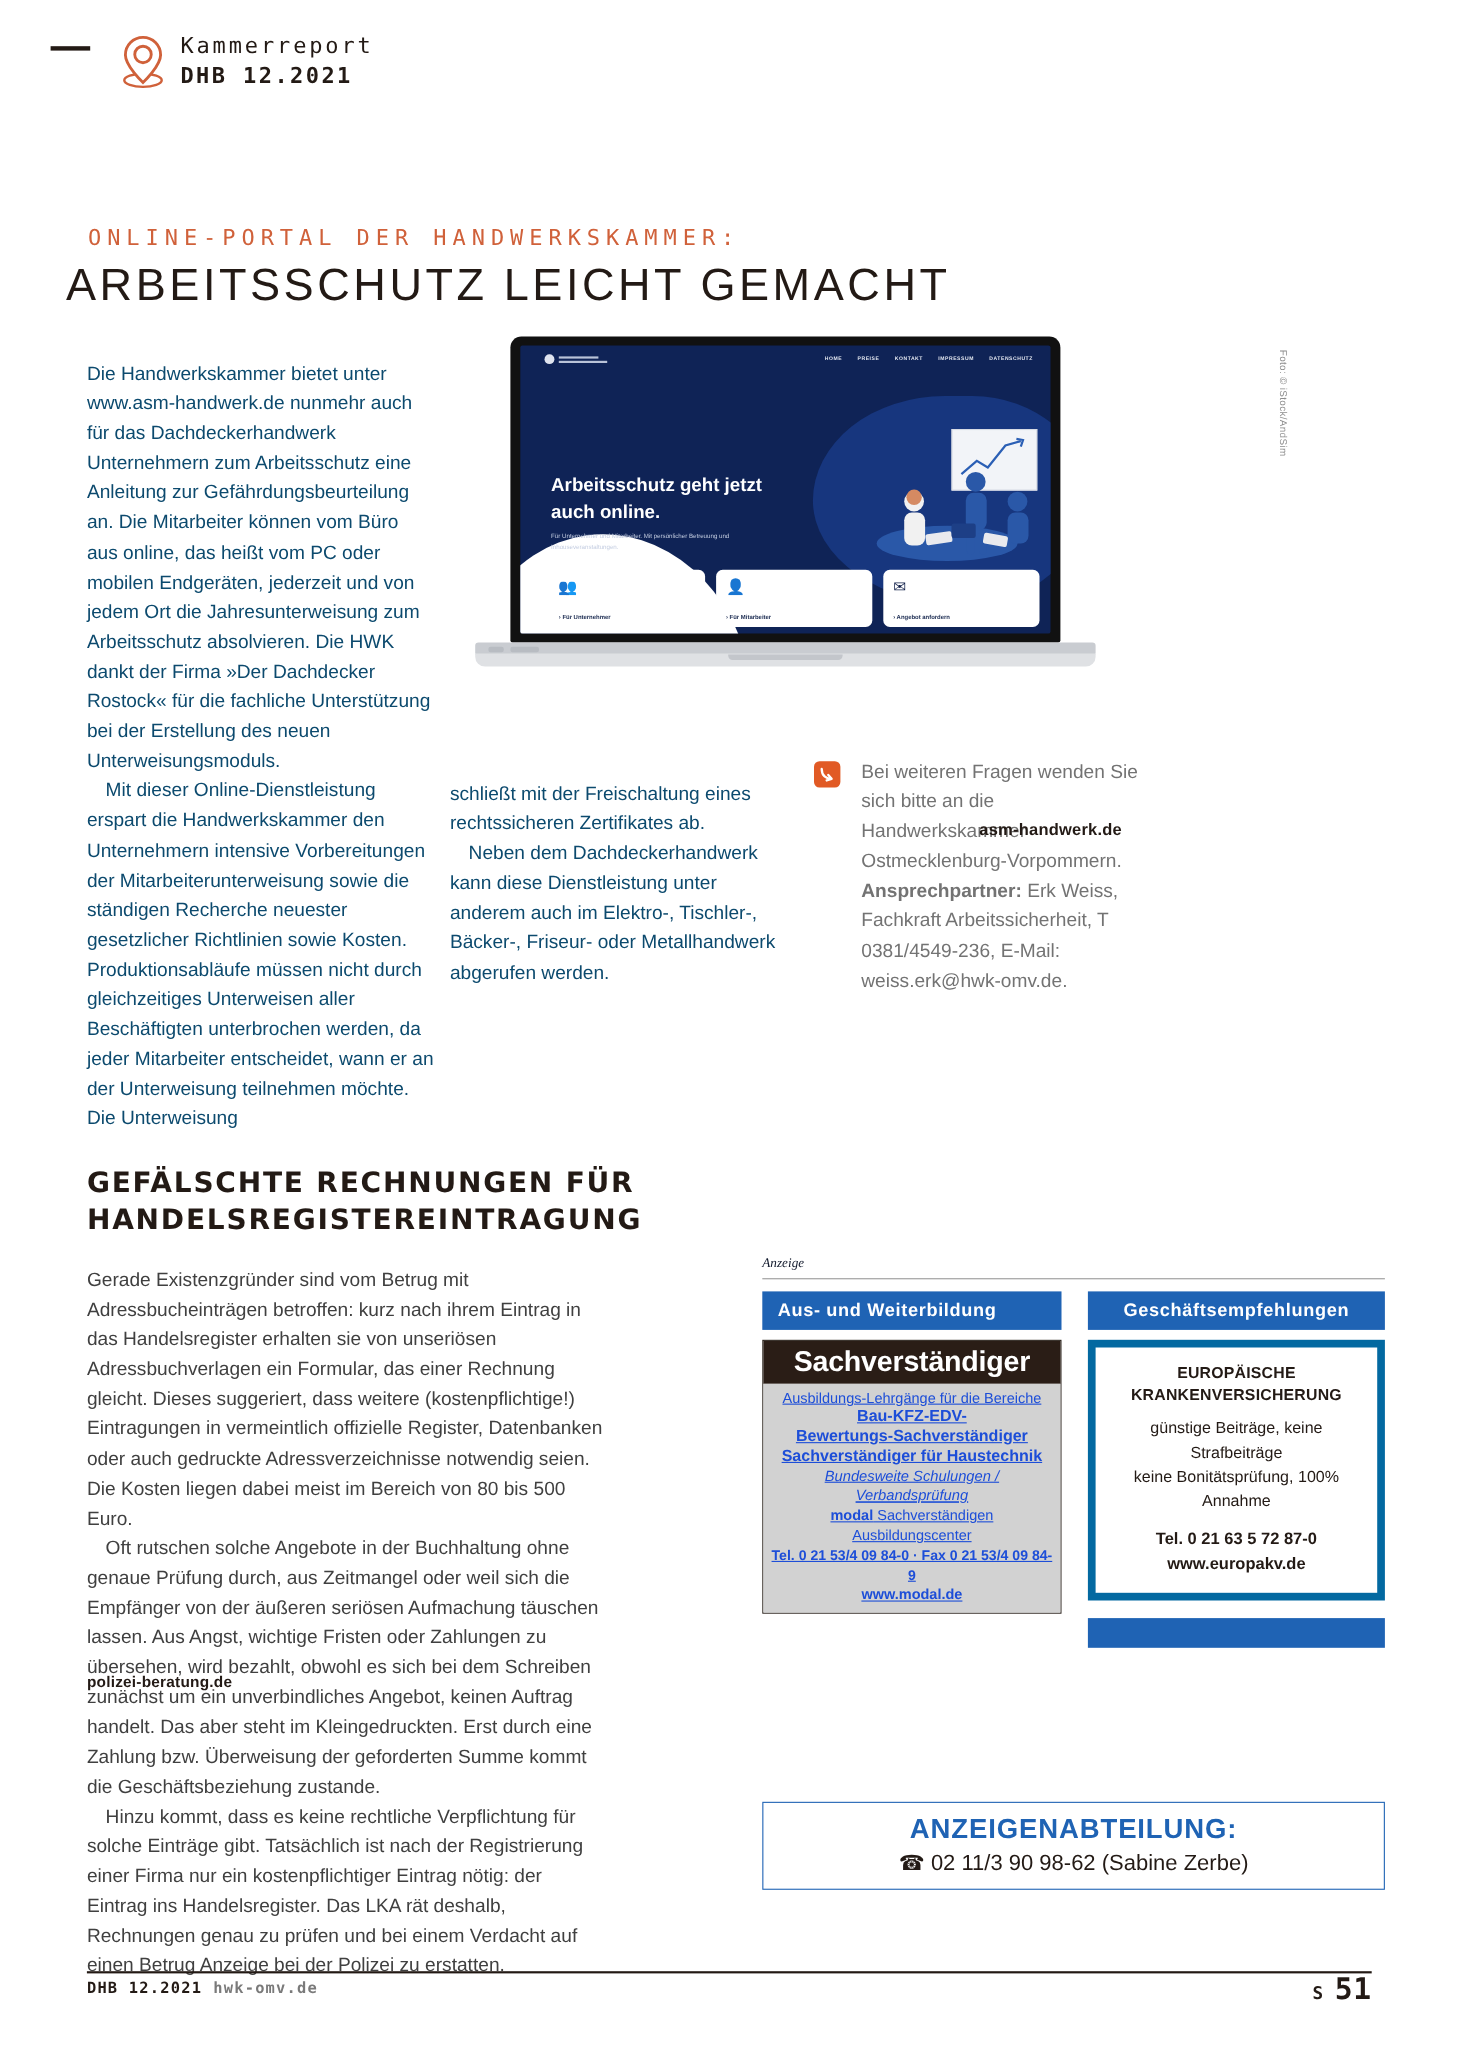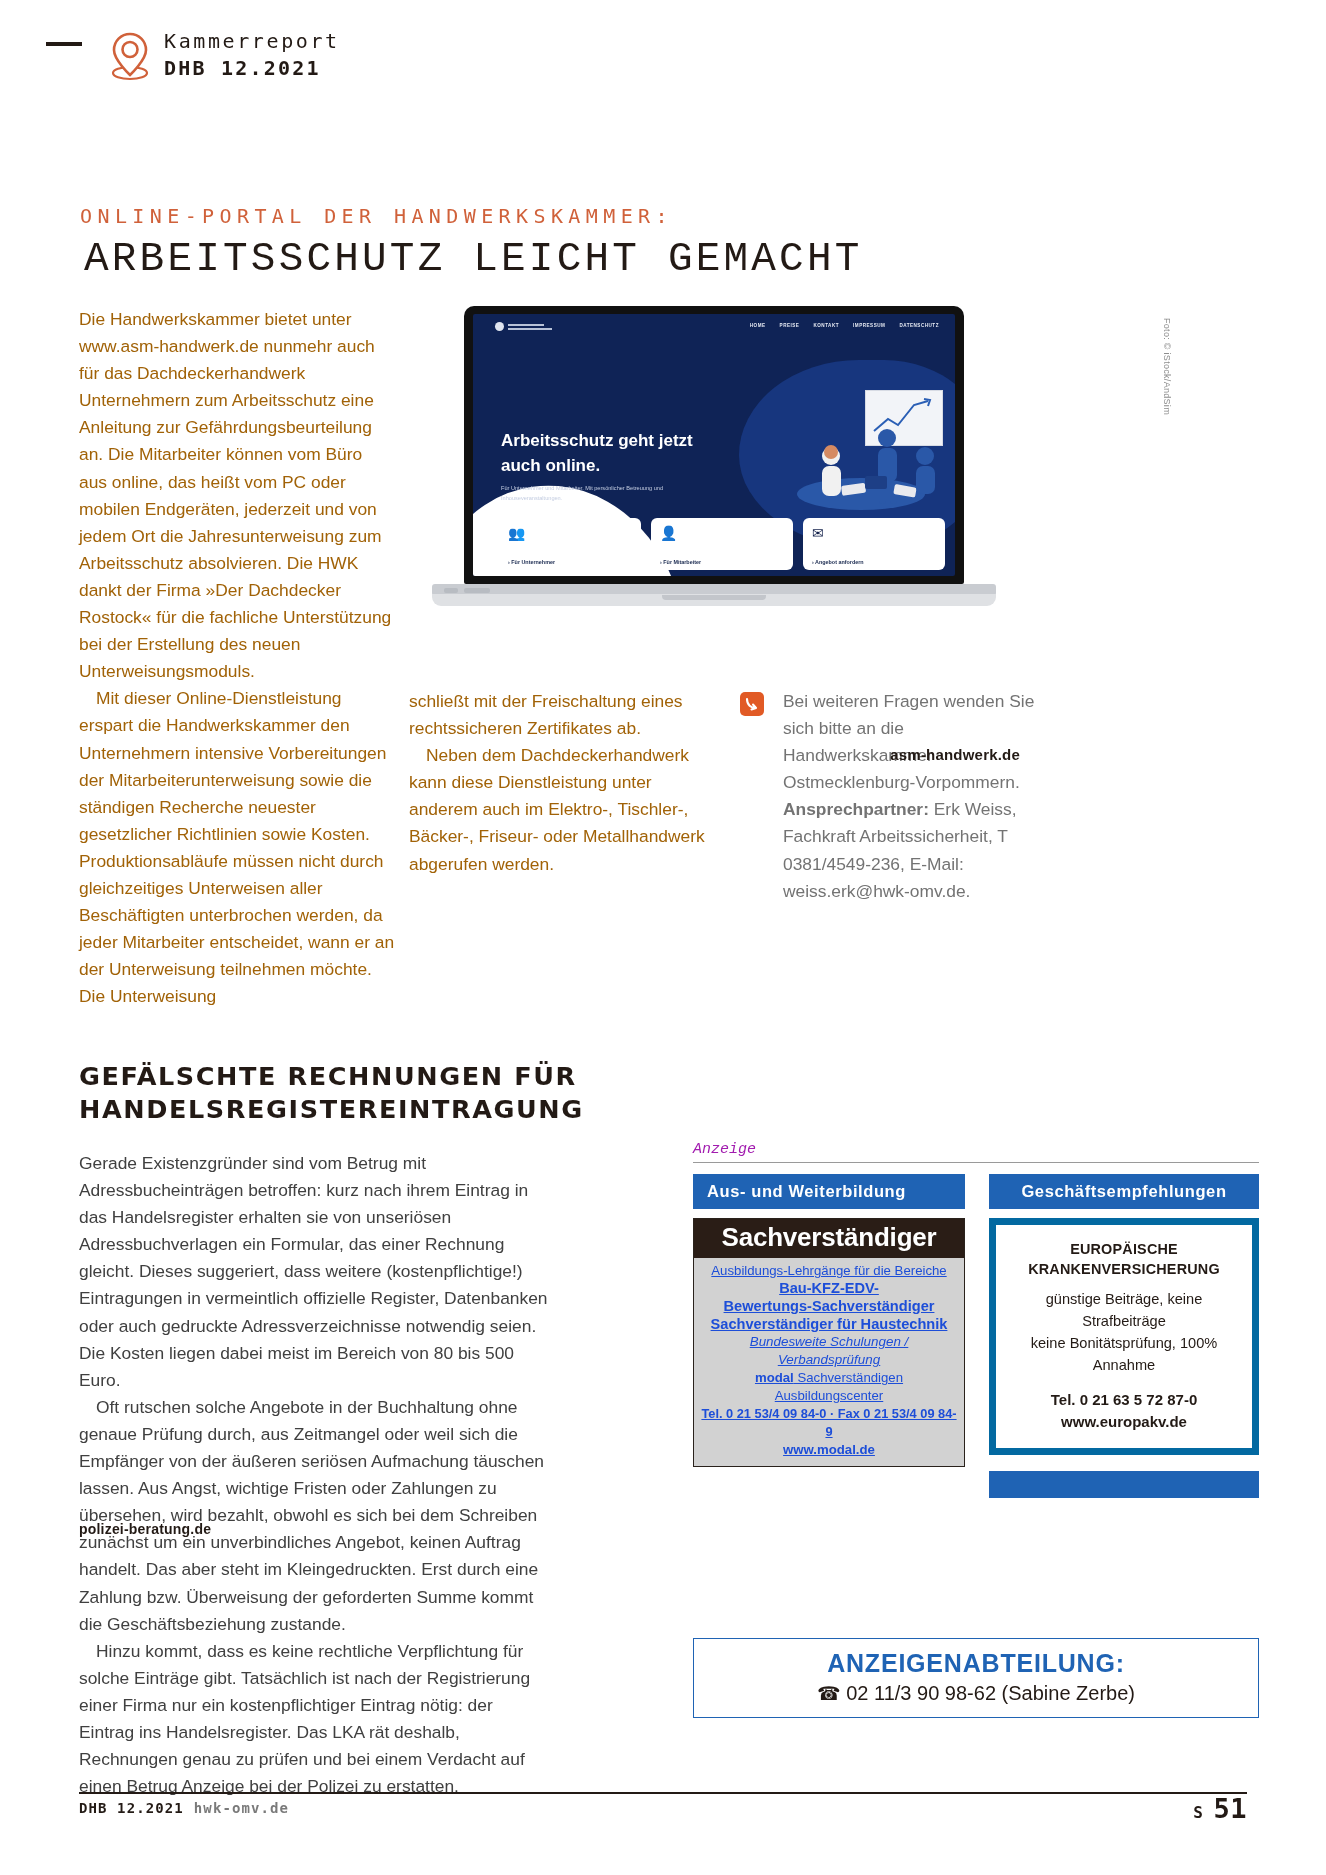--- a/index.html
+++ b/index.html
@@ -27,33 +27,34 @@
     font-family:"DejaVu Sans Mono", monospace;line-height:28px;
   }
 
   
   .kicker{
     position:absolute;left:80px;top:204px;
     font-size:20px;letter-spacing:5.4px;color:#d0613a;
     font-family:"DejaVu Sans Mono", monospace;font-weight:400;
   }
   .headline{
-    position:absolute;left:84px;top:236px;
+    position:absolute;left:60px;top:236px;
     font-size:41px;letter-spacing:3.2px;color:#231a15;
-    font-family:Liberation Mono, monospace;font-weight:400;
+    font-family:Liberation Sans, sans-serif;font-weight:400;
     white-space:nowrap;
   }
 
   
   .col{
     position:absolute;
     font-size:17.4px;line-height:27.1px;
-    color:#a16207;
+    color:#0c4a6e;
     text-align:left;
     font-family:"Liberation Sans", sans-serif;
+    margin-top:20px;
   }
   .col p{margin:0;}
   .col p + p{text-indent:17px;}
 
   #col1{left:79px;top:306px;width:316px;}
   #col2{left:409px;top:688px;width:310px;}
 
   .contact-wrap{position:absolute;left:740px;top:688px;width:310px;}
   .arrow-badge{
     position:absolute;left:0;top:4px;width:24px;height:24px;border-radius:5px;
@@ -155,22 +156,22 @@
   #col4 p{margin:0;}
   #col4 p + p{text-indent:17px;}
   .source{
     position:absolute;left:79px;top:1521px;
     font-size:14px;font-weight:700;color:#231a15;letter-spacing:.2px;
   }
 
   
   .anzeige-label{
     position:absolute;left:693px;top:1141px;
-    font-size:15px;font-style:italic;color:#a21caf;
-    font-family:Liberation Mono, monospace;
+    font-size:12px;font-style:italic;color:#0f172a;
+    font-family:Liberation Serif, serif;
   }
   .anzeige-rule{position:absolute;left:693px;top:1162px;width:566px;height:1px;background:#9a9a9a;}
 
   .ad-col-a{position:absolute;left:693px;top:1174px;width:272px;}
   .ad-col-b{position:absolute;left:989px;top:1174px;width:270px;}
   .ad-head{
     background:#1f63b4;color:#fff;font-weight:700;font-size:16.5px;
     letter-spacing:.6px;padding:8px 0 9px 14px;box-sizing:border-box;height:35px;
   }
   .ad-head.center{text-align:center;padding-left:0;}

